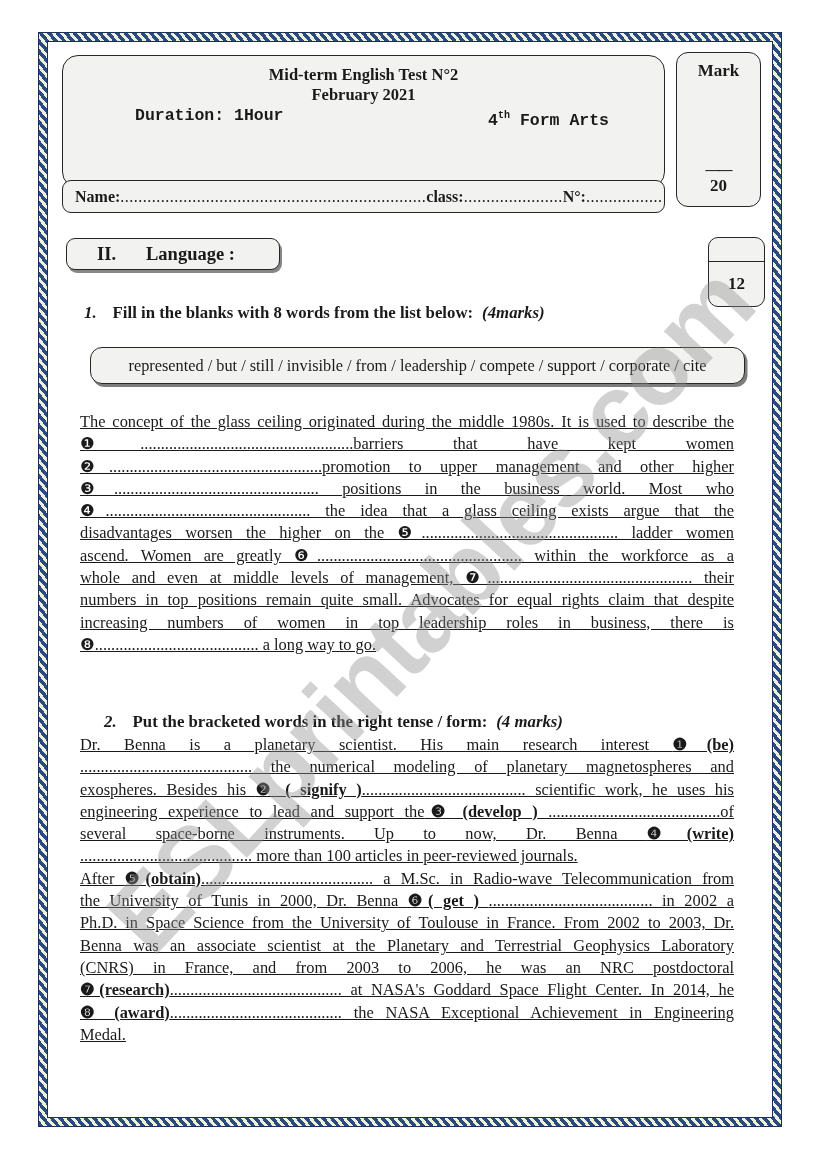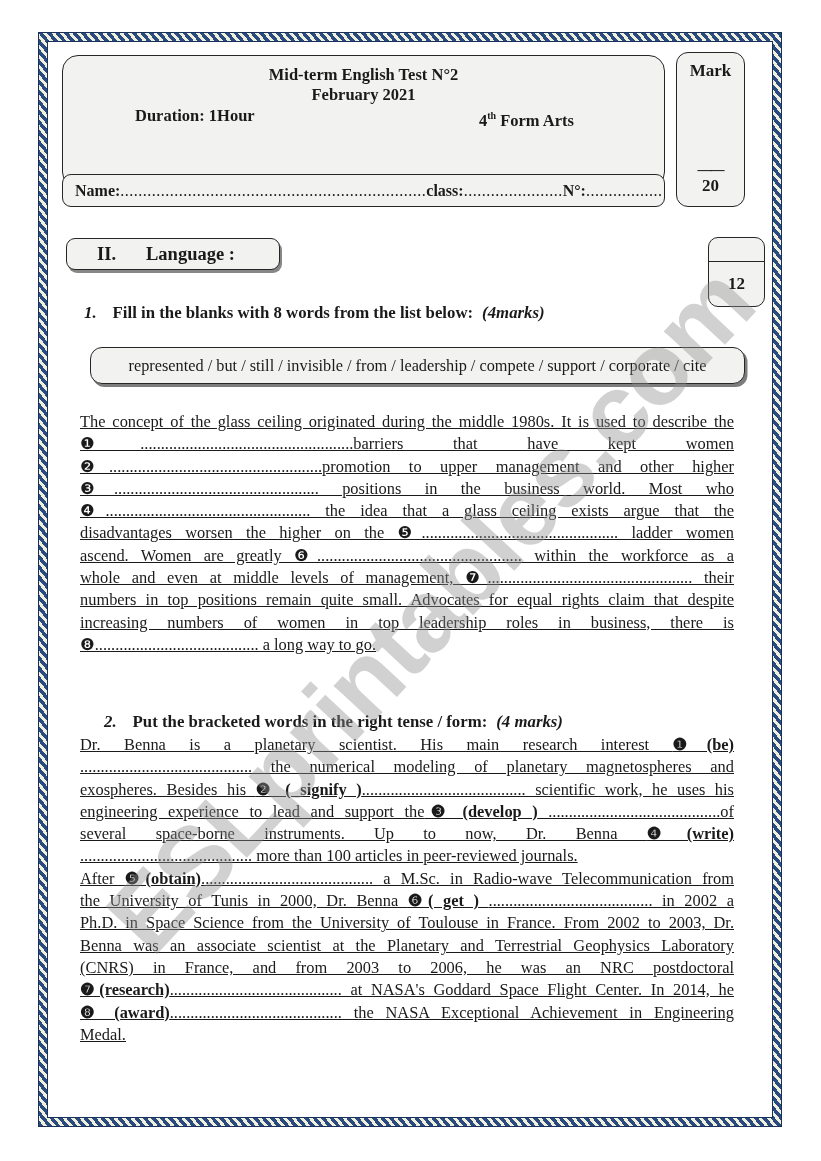--- a/index.html
+++ b/index.html
@@ -16,32 +16,32 @@
   .frame-inner {
     position:absolute; inset:8px; background:#ffffff; border:1.5px solid #17305c;
   }
 
   .gbox {
     position:absolute; background:#f2f2f0; border:1.6px solid #262626;
   }
 
   .header-box { left:62px; top:55px; width:603px; height:133px; border-radius:16px; padding-top:9px; }
   .hb-line { text-align:center; font-weight:bold; font-size:16.5px; line-height:20px; }
-  .hb-row { display:flex; justify-content:space-between; font-weight:bold; font-size:16.5px; line-height:22px; padding:0 90px 0 72px; }
+  .hb-row { display:flex; justify-content:space-between; font-weight:bold; font-size:16.5px; line-height:22px; padding:0 55px 0 72px;font-family:Liberation Mono, monospace; }
   sup { font-size:10px;text-align:center; }
 
-  .mark-box { left:676px; top:52px; width:69px; height:155px; border-radius:12px;
+  .mark-box { left:676px; top:52px; width:85px; height:155px; border-radius:12px;
     display:flex; flex-direction:column; align-items:center; justify-content:space-between;
     padding:8px 0 10px 0; }
   .mark-label { font-weight:bold; font-size:17px; }
   .mark-frac { text-align:center; }
   .mark-line { font-weight:bold; font-size:14px; letter-spacing:-1px; line-height:12px; }
   .mark-total { font-weight:bold; font-size:17px; line-height:20px; }
 
-  .name-box { left:62px; top:174px; width:603px; height:33px; border-radius:9px;
+  .name-box { left:62px; top:180px; width:603px; height:33px; border-radius:9px;
     display:flex; align-items:center; padding:0 12px; font-size:16px; white-space:nowrap; overflow:hidden; }
   .name-box .lbl { font-weight:bold; }
   .name-box .dots { letter-spacing:0.5px; }
 
   .lang-box { left:66px; top:238px; width:214px; height:32px; border-radius:9px;
     display:flex; align-items:center; box-shadow:2px 3px 0 rgba(70,70,70,0.65);
     font-weight:bold; font-size:18.5px; padding-left:30px; }
   .lang-num { margin-right:30px; }
 
   .score-box { left:708px; top:237px; width:57px; height:70px; border-radius:10px; overflow:hidden; }

